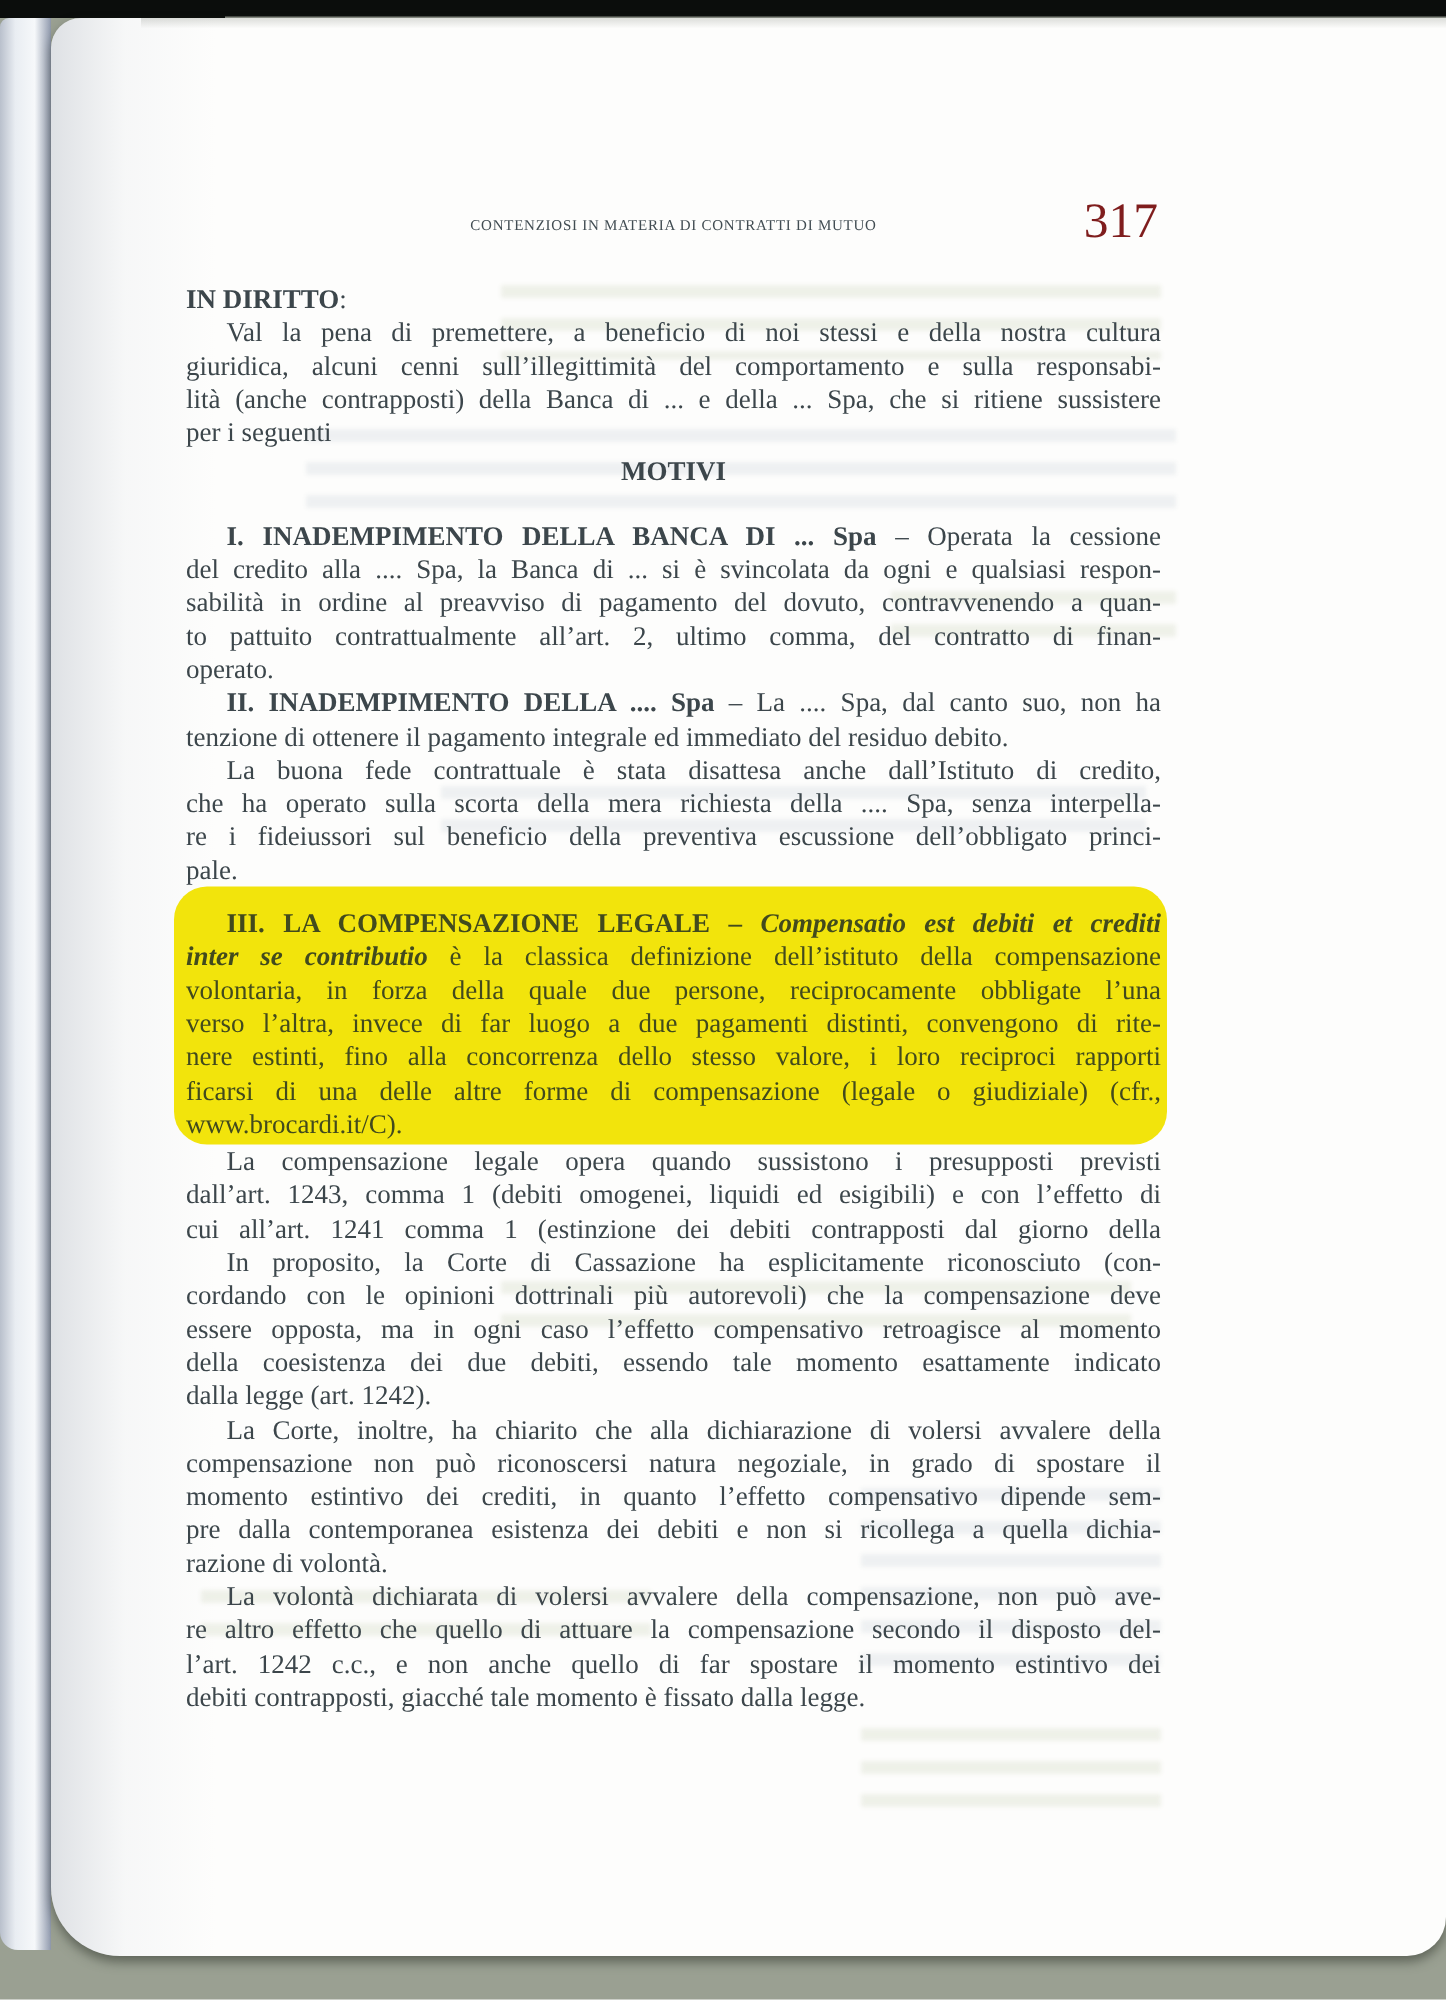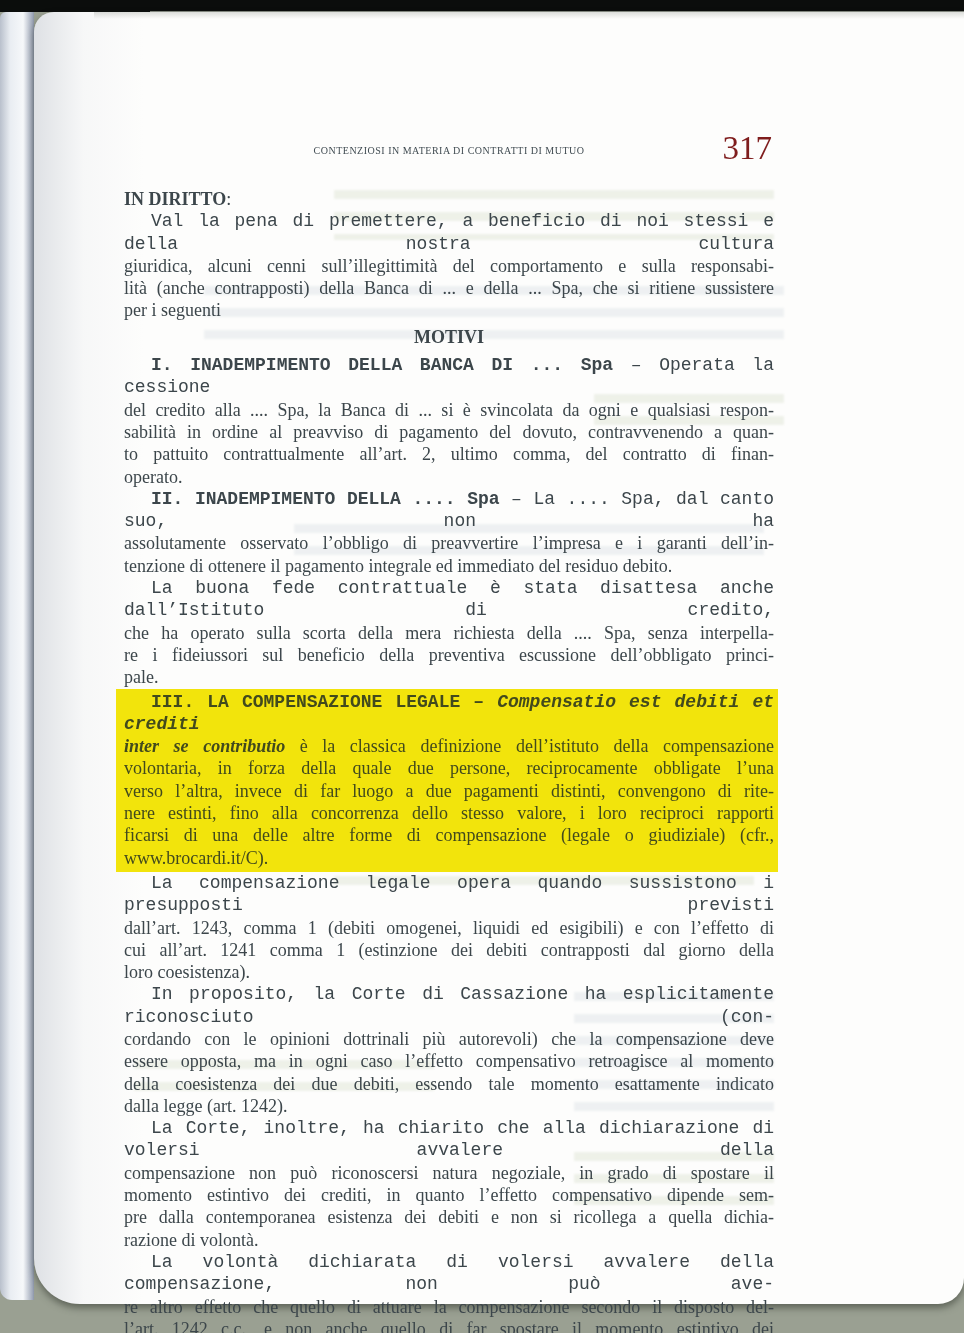--- a/index.html
+++ b/index.html
@@ -51,29 +51,30 @@
     font-size:10px;letter-spacing:.5px;color:#414c52;line-height:18px;
   }
   .page-number{position:absolute;right:2px;top:0;font-size:33px;color:#7f1d1d;line-height:28px;}
   
   .content{
     position:absolute;left:124px;top:188px;width:650px;
     color:var(--ink);font-size:18px;line-height:22.3px;
   }
   .line{text-align:justify;text-align-last:justify;}
   .line.last{text-align-last:left;}
-  .line.indent{text-indent:27px;font-family:Liberation Mono, monospace;}
-  .block.center{margin:4px 0 6px;}
+  .line.indent{text-indent:27px;}
+  .block.center{margin:4px 0 20px;}
   .block.center .line{text-align:center;text-align-last:center;}
   .b{font-weight:700;}
   .bi{font-weight:700;font-style:italic;}
   .block.hl{
     background:var(--hl);color:var(--hl-ink);
     margin-left:-8px;margin-right:-4px;
-    padding:2px 4px 3px 8px;
+    padding:13px 4px 3px 8px;
+    border-radius:22px;
   }
   
   .smudge{
     position:absolute;pointer-events:none;
     filter:blur(1.3px);opacity:.45;
     background:repeating-linear-gradient(to bottom,
       rgba(150,165,115,.30) 0 9px,rgba(255,255,255,0) 9px 22px);
   }
   .smudge.blue{background:repeating-linear-gradient(to bottom,
       rgba(125,145,165,.25) 0 9px,rgba(255,255,255,0) 9px 22px);}
@@ -117,21 +118,20 @@
     </div>
     <div class="block">
       <div class="line indent"><span class="b">I. INADEMPIMENTO DELLA BANCA DI ... Spa</span><span class="r"> – Operata la cessione</span></div>
       <div class="line"><span class="r">del credito alla .... Spa, la Banca di ... si è svincolata da ogni e qualsiasi respon-</span></div>
       <div class="line"><span class="r">sabilità in ordine al preavviso di pagamento del dovuto, contravvenendo a quan-</span></div>
       <div class="line"><span class="r">to pattuito contrattualmente all’art. 2, ultimo comma, del contratto di finan-</span></div>
       <div class="line last"><span class="r">operato.</span></div>
     </div>
     <div class="block">
       <div class="line indent"><span class="b">II. INADEMPIMENTO DELLA .... Spa</span><span class="r"> – La .... Spa, dal canto suo, non ha</span></div>
-      <div class="line"><span class="r">assolutamente osservato l’obbligo di preavvertire l’impresa e i garanti dell’in-</span></div>
       <div class="line last"><span class="r">tenzione di ottenere il pagamento integrale ed immediato del residuo debito.</span></div>
     </div>
     <div class="block">
       <div class="line indent"><span class="r">La buona fede contrattuale è stata disattesa anche dall’Istituto di credito,</span></div>
       <div class="line"><span class="r">che ha operato sulla scorta della mera richiesta della .... Spa, senza interpella-</span></div>
       <div class="line"><span class="r">re i fideiussori sul beneficio della preventiva escussione dell’obbligato princi-</span></div>
       <div class="line last"><span class="r">pale.</span></div>
     </div>
     <div class="block hl">
       <div class="line indent"><span class="b">III. LA COMPENSAZIONE LEGALE</span><span class="b"> – </span><span class="bi">Compensatio est debiti et crediti</span></div>
@@ -139,21 +139,20 @@
       <div class="line"><span class="r">volontaria, in forza della quale due persone, reciprocamente obbligate l’una</span></div>
       <div class="line"><span class="r">verso l’altra, invece di far luogo a due pagamenti distinti, convengono di rite-</span></div>
       <div class="line"><span class="r">nere estinti, fino alla concorrenza dello stesso valore, i loro reciproci rapporti</span></div>
       <div class="line"><span class="r">ficarsi di una delle altre forme di compensazione (legale o giudiziale) (cfr.,</span></div>
       <div class="line last"><span class="r">www.brocardi.it/C).</span></div>
     </div>
     <div class="block">
       <div class="line indent"><span class="r">La compensazione legale opera quando sussistono i presupposti previsti</span></div>
       <div class="line"><span class="r">dall’art. 1243, comma 1 (debiti omogenei, liquidi ed esigibili) e con l’effetto di</span></div>
       <div class="line"><span class="r">cui all’art. 1241 comma 1 (estinzione dei debiti contrapposti dal giorno della</span></div>
-      <div class="line last"><span class="r">loro coesistenza).</span></div>
     </div>
     <div class="block">
       <div class="line indent"><span class="r">In proposito, la Corte di Cassazione ha esplicitamente riconosciuto (con-</span></div>
       <div class="line"><span class="r">cordando con le opinioni dottrinali più autorevoli) che la compensazione deve</span></div>
       <div class="line"><span class="r">essere opposta, ma in ogni caso l’effetto compensativo retroagisce al momento</span></div>
       <div class="line"><span class="r">della coesistenza dei due debiti, essendo tale momento esattamente indicato</span></div>
       <div class="line last"><span class="r">dalla legge (art. 1242).</span></div>
     </div>
     <div class="block">
       <div class="line indent"><span class="r">La Corte, inoltre, ha chiarito che alla dichiarazione di volersi avvalere della</span></div>

